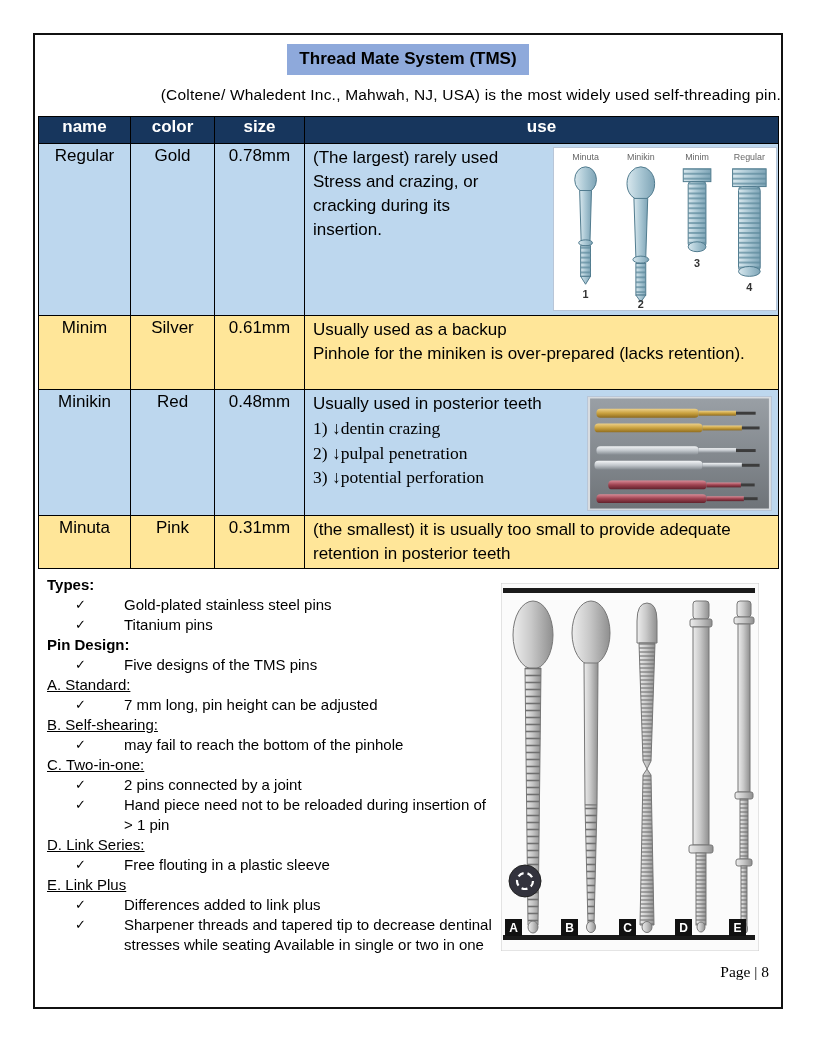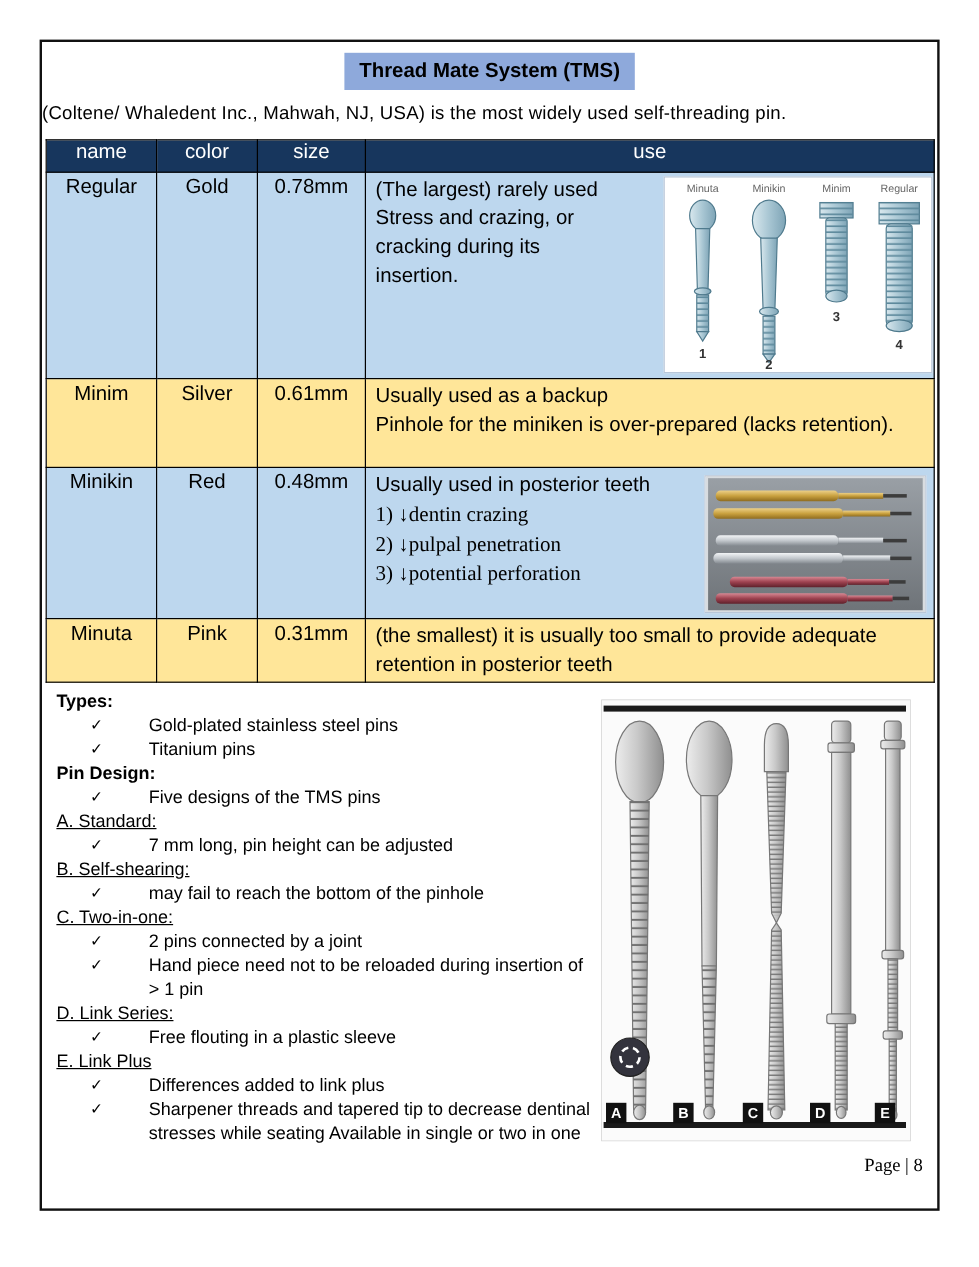--- a/index.html
+++ b/index.html
@@ -7,26 +7,26 @@
   .page {
     position:absolute; left:33px; top:33px; width:750px; height:976px;
     border:2px solid #111; background:#fff; overflow:hidden;
   }
   
   .title-row { text-align:center; margin-top:9px; }
   .title-chip {
     display:inline-block; background:#8EA9DB; color:#000;
     font-weight:bold; font-size:17px; padding:5px 12px 6px 12px;
   }
-  .subtitle { text-align:left; font-size:15.5px; margin-top:11px; letter-spacing:0.2px; }
+  .subtitle { text-align:right; font-size:15.5px; margin-top:11px; letter-spacing:0.2px; }
 
   
   table.tms { border-collapse:collapse; table-layout:fixed; width:740px; margin:12px 0 0 3px; }
   table.tms th, table.tms td { border:1.5px solid #000; vertical-align:top; }
-  th.hdr { background:#17365D; color:#fff; font-weight:normal; font-size:17px; height:27px; text-align:center; }
+  th.hdr { background:#17365D; color:#fff; font-weight:bold; font-size:17px; height:27px; text-align:center; }
   td.c { text-align:center; font-size:17px; padding-top:2px; }
   td.use { font-size:17px; padding:2px 0 2px 8px; }
   .bg-blue { background:#BDD7EE; }
   .bg-yellow { background:#FFE699; }
   .use-flex { display:flex; align-items:flex-start; }
   .use-text { flex:1; white-space:pre-line; line-height:1.42; padding-right:4px; }
   .serif-list { font-family:"Liberation Serif", serif; font-size:17.5px; line-height:1.4; }
   .fig-box { background:#fff; border:1px solid #b8c6d8; flex:0 0 auto; }
 
   

